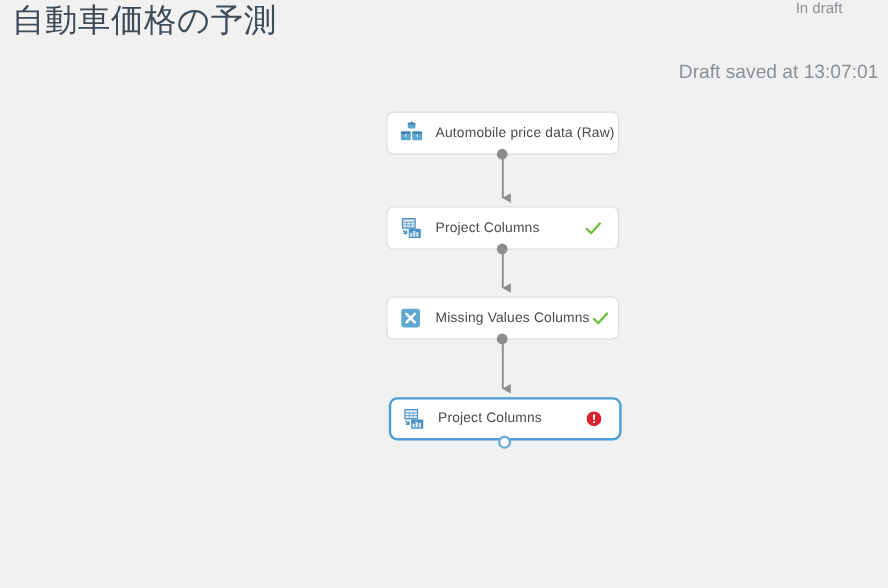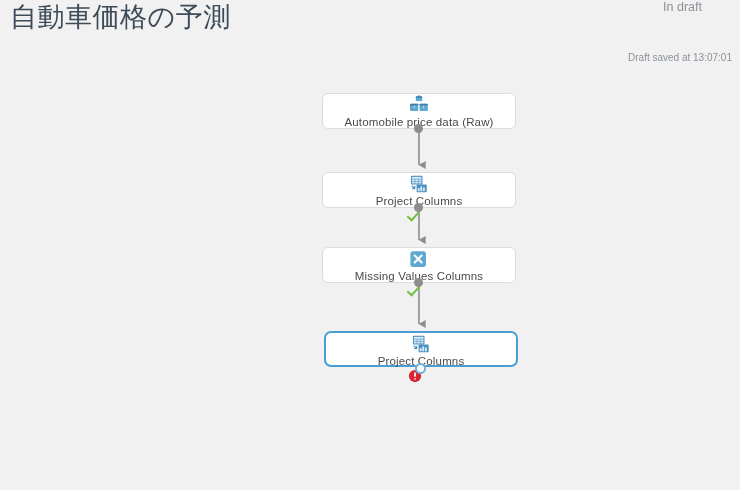--- a/index.html
+++ b/index.html
@@ -38,21 +38,21 @@
     right: 38px;
     top: 0;
     font-size: 12.5px;
     color: #8a9199;
     white-space: nowrap;
   }
   #draft-saved {
     position: absolute;
     right: 8px;
     top: 52px;
-    font-size: 10px;
+    font-size: 16px;
     color: #8a9199;
     white-space: nowrap;
   }
 
   
   #canvas {
     position: absolute;
     left: 0; top: 78px;
     width: 740px;
     height: 412px;
@@ -69,21 +69,20 @@
   .node {
     position: absolute;
     box-sizing: border-box;
     background: #ffffff;
     border: 1px solid #dcdcdc;
     border-radius: 6px;
     height: 36px;
     display: flex;
     align-items: center;
     z-index: 5;
-    flex-direction: column;
   }
   .node.selected {
     border: 2px solid #4a9ed4;
     border-radius: 7px;
   }
   .node-icon {
     width: 22px;
     height: 22px;
     margin-left: 9px;
     margin-right: 9px;

